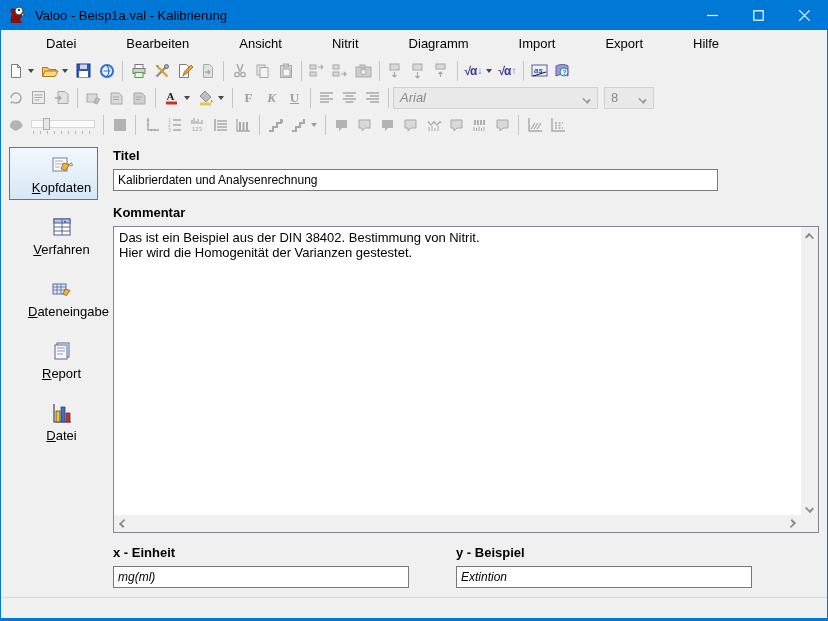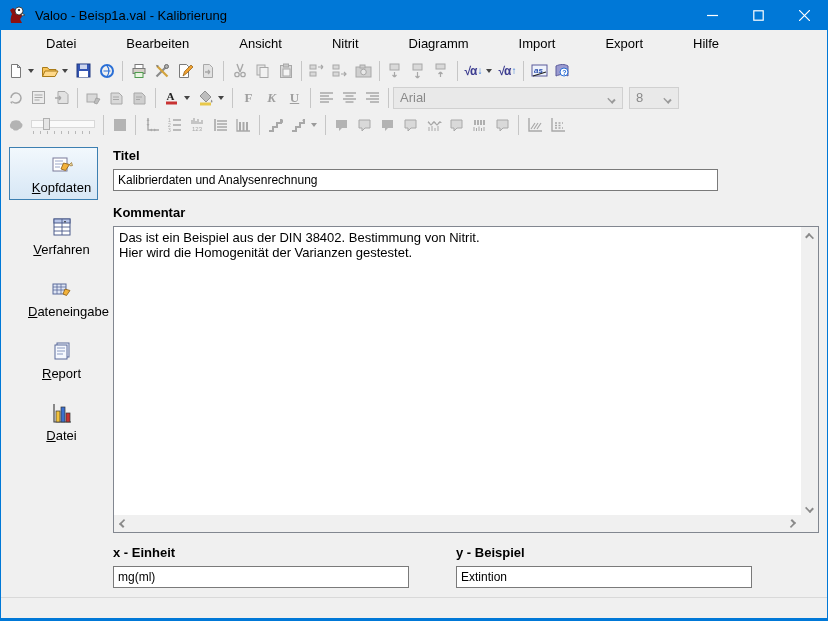--- a/index.html
+++ b/index.html
@@ -29,21 +29,21 @@
     border-top:4px solid #444; margin:0 4px 0 1px; }
   .caret.gray { border-top-color:#9a9a9a; }
   .tsep { width:1px; height:20px; background:#c6c6c6; margin:0 4px; }
   .gtxt { color:#9f9f9f; font-weight:bold; font-size:13px; }
   .sqrt { font-size:12px; font-weight:bold; color:#3b3b8f; letter-spacing:-1px; }
   .arrow-dn { color:#2a6fd6; font-size:10px; font-weight:bold; margin-left:1px; }
   .combo { height:22px; background:#e9e9e9; border:1px solid #d0d0d0; color:#8a8a8a;
     display:flex; align-items:center; padding-left:6px; position:relative; margin-right:6px; }
   .combo .chev { position:absolute; right:7px; top:8px; width:7px; height:7px;
     border-right:2px solid #9a9a9a; border-bottom:2px solid #9a9a9a; transform:rotate(45deg) scale(1,.7); }
-  .combo.font { width:230px; }
+  .combo.font { width:205px;font-style:italic; }
   .combo.size { width:50px; }
   .slider { width:64px; height:18px; position:relative; margin:0 4px; }
   .slider .track { position:absolute; left:0; right:0; top:4px; height:8px; background:#fafafa; border:1px solid #d8d8d8; }
   .slider .thumb { position:absolute; left:12px; top:2px; width:7px; height:12px; background:#e6e6e6; border:1px solid #b0b0b0; }
   .slider .ticks { position:absolute; left:2px; right:2px; bottom:0; height:3px;
     background:repeating-linear-gradient(90deg,#b8b8b8 0 1px,transparent 1px 7px); }
 
   
   .content { flex:1 1 auto; display:flex; background:#f0f0f0; overflow:hidden; }
   .sidebar { width:105px; flex:0 0 auto; padding-top:9px; }
@@ -66,21 +66,21 @@
   .corner { position:absolute; right:0; bottom:0; width:17px; height:17px; background:#f0f0f0; }
   .chev-up,.chev-down,.chev-left,.chev-right { position:absolute; width:7px; height:7px;
     border-right:2px solid #8a8a8a; border-bottom:2px solid #8a8a8a; }
   .chev-up    { top:7px; left:5px; transform:rotate(-135deg) scale(1,.8); }
   .chev-down  { bottom:7px; left:5px; transform:rotate(45deg) scale(1,.8); }
   .chev-left  { left:6px; top:5px; transform:rotate(135deg) scale(1,.8); }
   .chev-right { right:6px; top:5px; transform:rotate(-45deg) scale(1,.8); }
   .units-row { display:flex; }
   .unit-col1 { width:296px; }
   .unit-col2 { width:296px; margin-left:47px; }
-  .unit-input { width:296px; }
+  .unit-input { width:296px;font-style:italic; }
 
   
   .statusbar { height:21px; flex:0 0 auto; background:#f0f0f0; border-top:1px solid #d9d9d9; margin-top:7px; }
 </style>
 </head>
 <body>
 
 <div class="window">
 
   <div class="titlebar">

